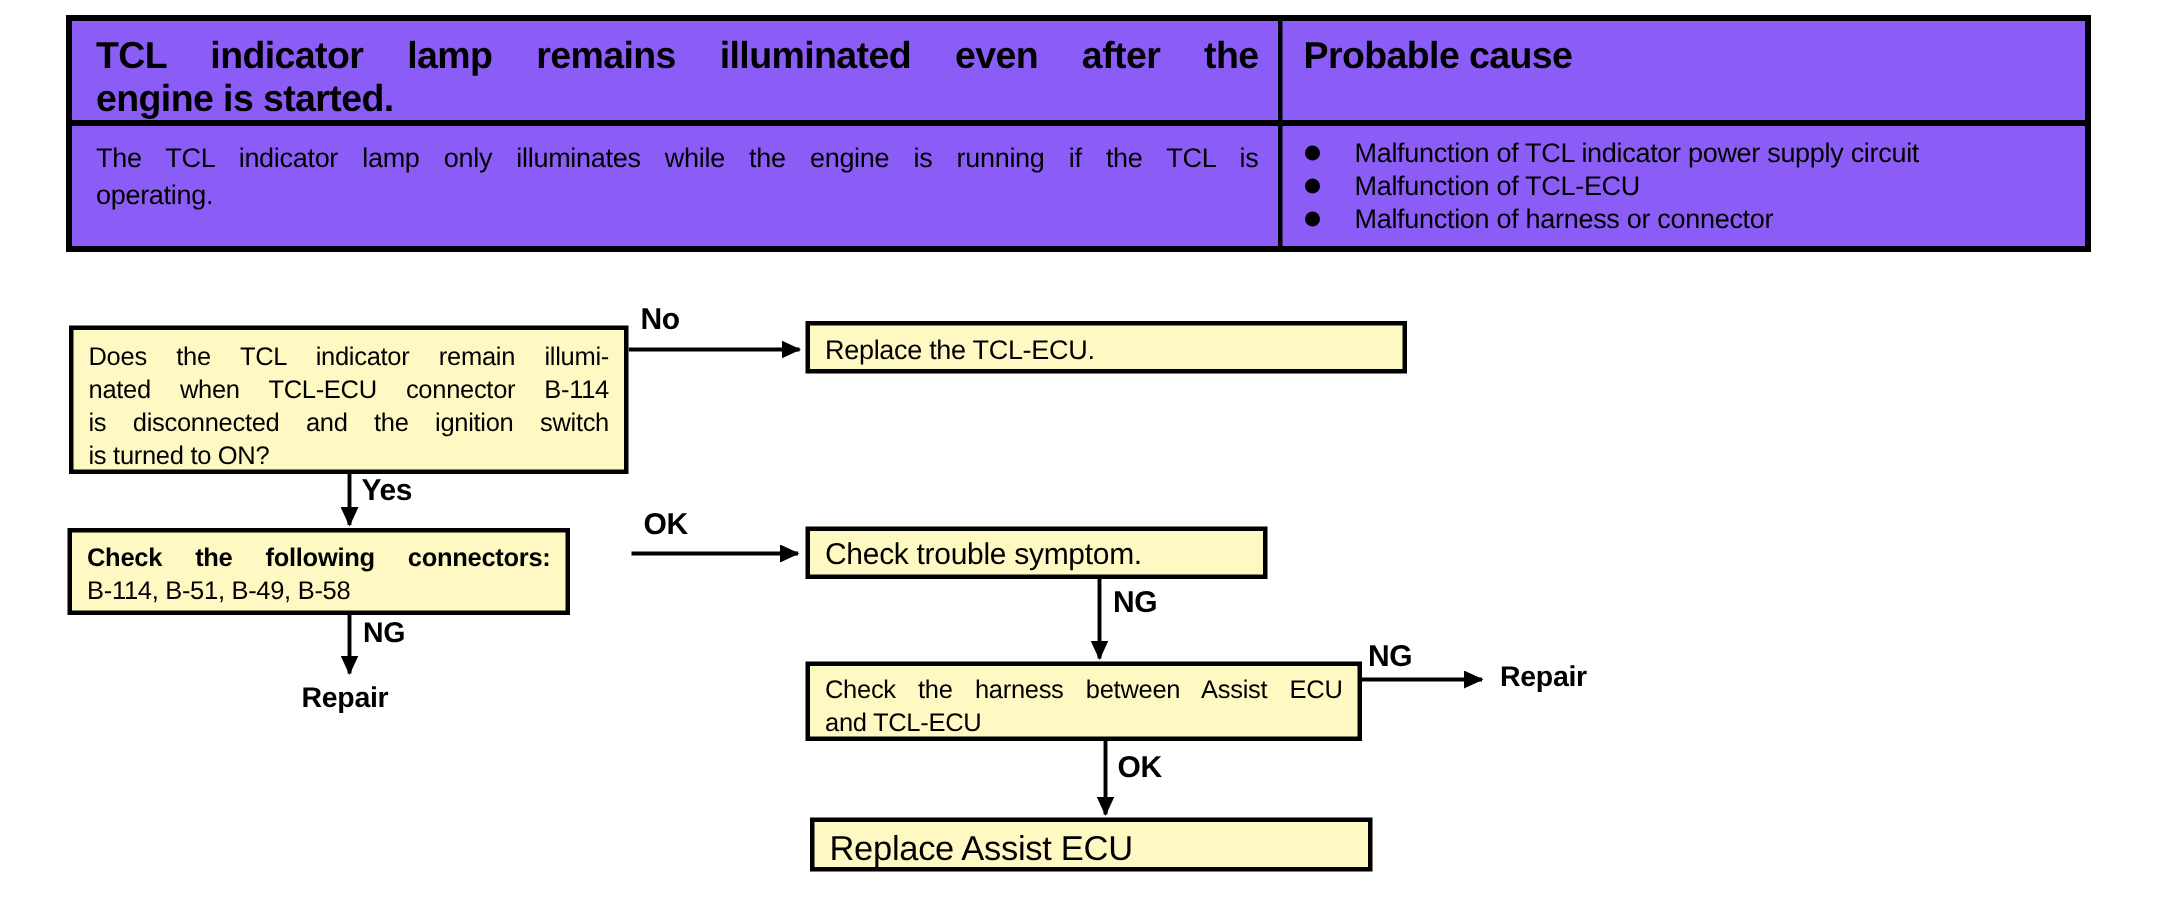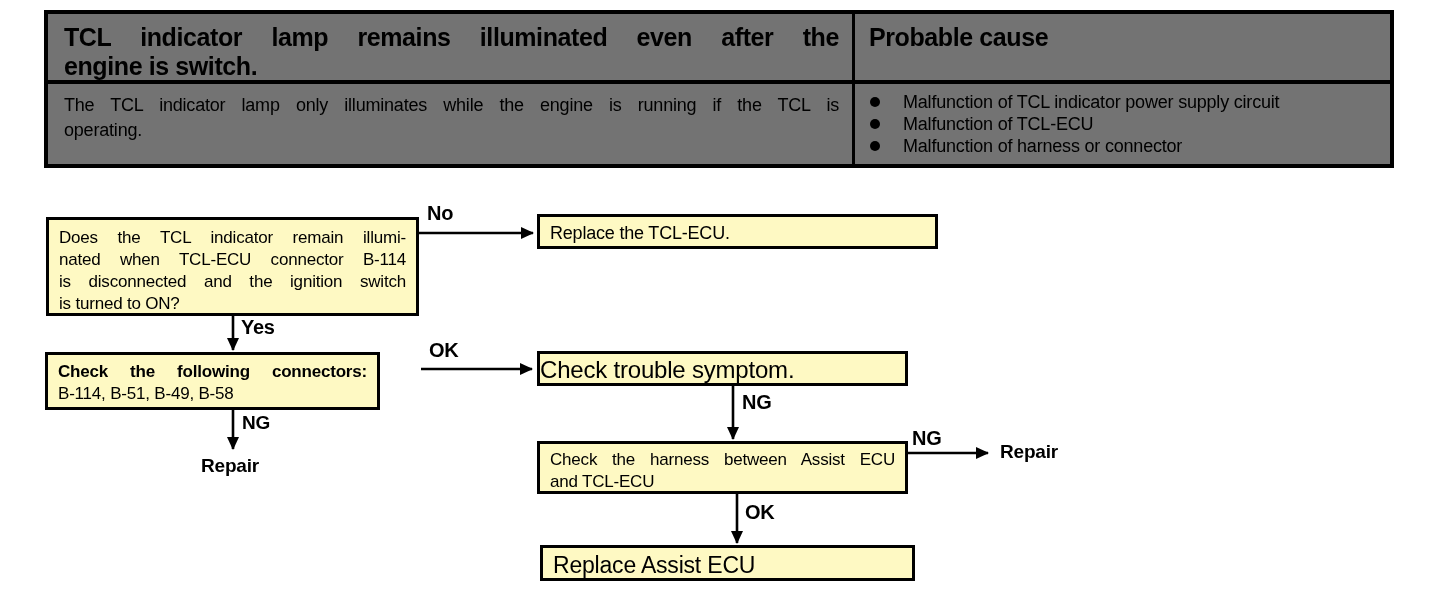--- a/index.html
+++ b/index.html
@@ -15,21 +15,21 @@
 
   
   .tbl {
     position: absolute; left: 44px; top: 10px;
     width: 1350px; height: 158px;
     border: 4px solid #000;
     box-sizing: border-box;
     display: grid;
     grid-template-columns: 807px 1fr;
     grid-template-rows: 70px 1fr;
-    background: #737373;
+    background: #8b5cf6;
   }
   .cell { box-sizing: border-box; overflow: hidden; }
   .cell.cl { border-right: 3px solid #000; }
   .cell.hdr { border-bottom: 4px solid #000; }
   .symptom-head {
     padding: 9px 13px 0 16px;
     font-size: 25px; font-weight: bold;
     line-height: 29px; letter-spacing: -0.4px;
   }
   .cause-head {
@@ -57,21 +57,21 @@
     position: absolute;
     border: 3px solid #000;
     box-sizing: border-box;
     background: #fef9c3;
     font-size: 17px; line-height: 22px; letter-spacing: -0.2px;
     overflow: hidden;
   }
   #boxA { left: 46px; top: 217px; width: 373px; height: 99px; padding: 7px 10px; }
   #boxB { left: 537px; top: 214px; width: 401px; height: 35px; padding: 5px 10px; font-size: 18px; }
   #boxC { left: 45px;  top: 352px; width: 335px; height: 58px; padding: 6px 10px; }
-  #boxD { left: 537px; top: 351px; width: 371px; height: 35px; padding: 5px 0; font-size: 24px; }
+  #boxD { left: 537px; top: 351px; width: 308px; height: 35px; padding: 5px 10px; font-size: 20px; }
   #boxE { left: 537px; top: 441px; width: 371px; height: 53px; padding: 5px 10px; }
   #boxF { left: 540px; top: 545px; width: 375px; height: 36px; padding: 6px 10px; font-size: 23px; }
   .fbold { font-weight: bold; }
   .flabel { position: absolute; font-size: 20px; font-weight: bold; letter-spacing: -0.3px; }
   #lbl-no  { left: 427px; top: 202px; }
   #lbl-yes { left: 241px; top: 316px; }
   #lbl-ok1 { left: 429px; top: 339px; }
   #lbl-ng1 { left: 242px; top: 412px; font-size: 19px; }
   #lbl-ng2 { left: 742px; top: 391px; }
   #lbl-ng3 { left: 912px; top: 427px; }
@@ -81,21 +81,21 @@
   #repair-right { left: 1000px; top: 441px; }
 </style>
 </head>
 <body>
 
 <div class="page">
 
   <div class="tbl">
     <div class="cell cl hdr symptom-head">
       <div class="stretch">TCL indicator lamp remains illuminated even after the</div>
-      <div>engine is switch.</div>
+      <div>engine is started.</div>
     </div>
     <div class="cell hdr cause-head">
       <div>Probable cause</div>
     </div>
     <div class="cell cl comment">
       <div class="stretch">The TCL indicator lamp only illuminates while the engine is running if the TCL is</div>
       <div>operating.</div>
     </div>
     <div class="cell causes">
       <div class="cause-row">

